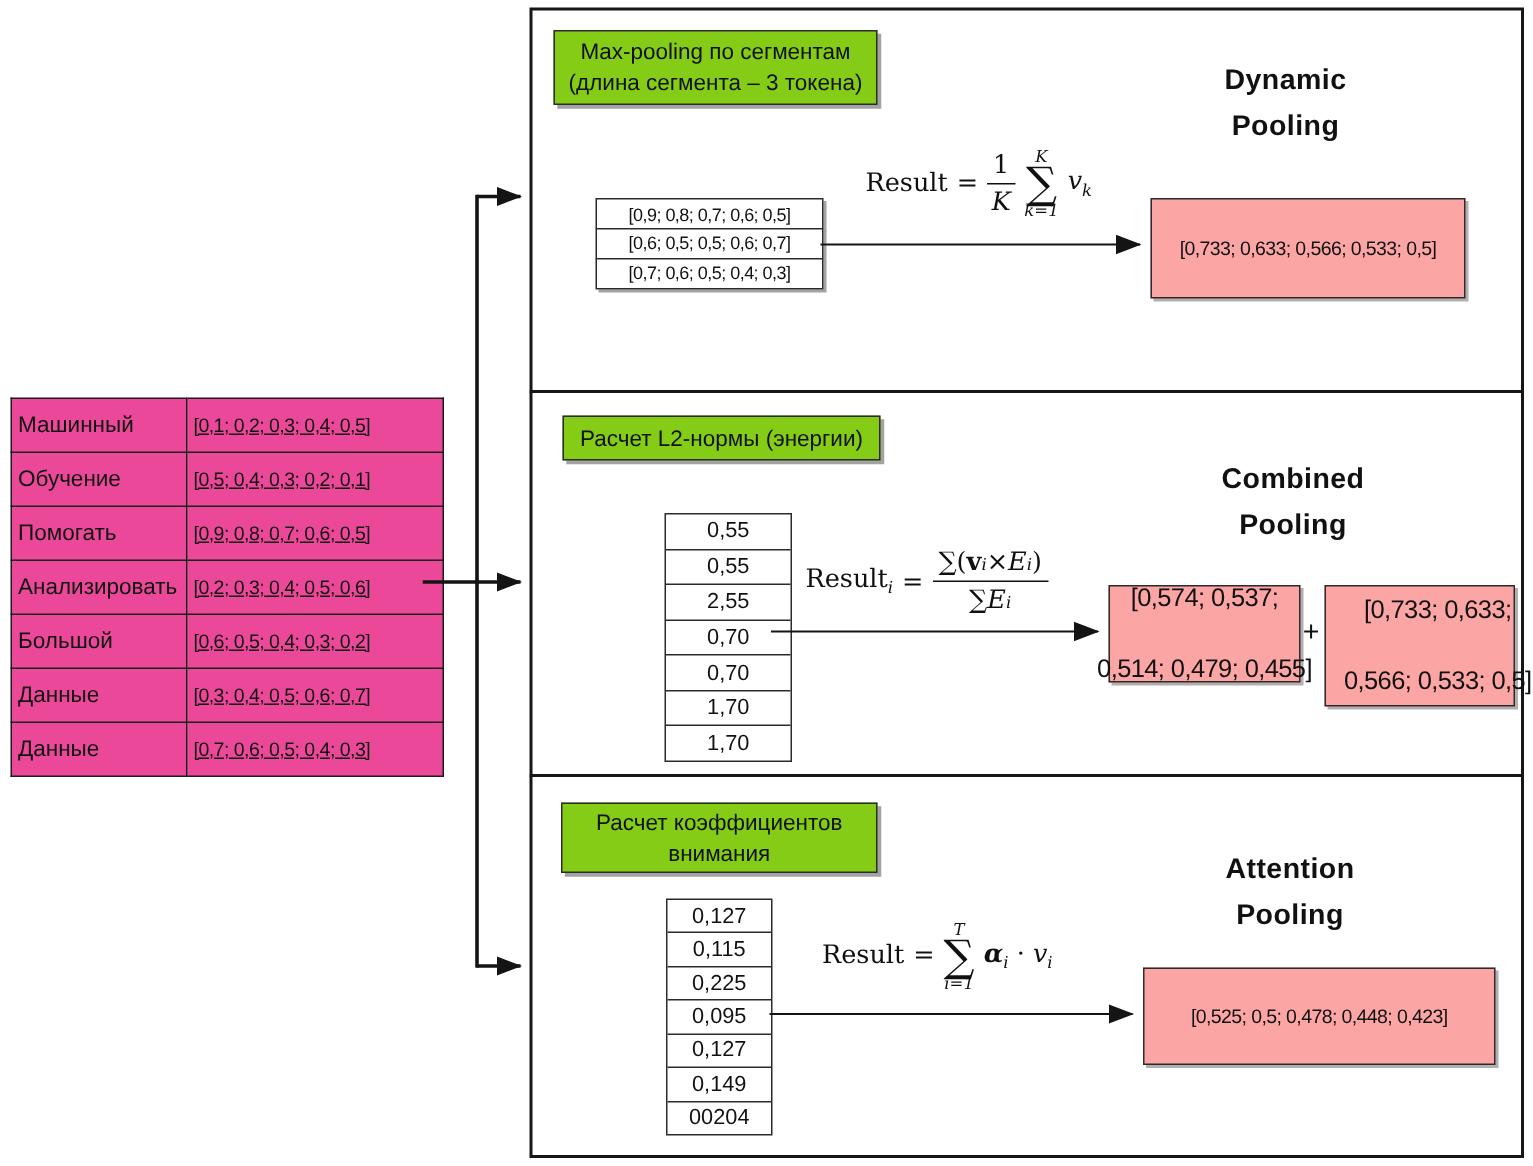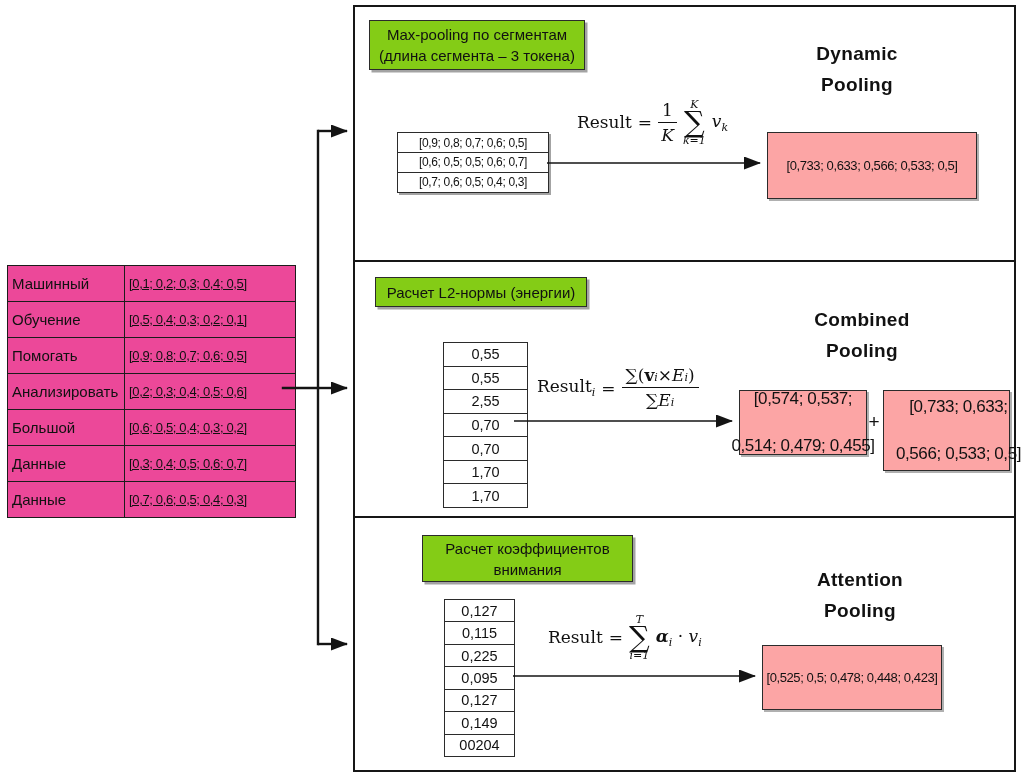--- a/index.html
+++ b/index.html
@@ -167,21 +167,21 @@
       <span>0,514; 0,479; 0,455]</span>
     </div>
     <div class="plus" style="left:510px;top:149px;">+</div>
     <div class="result-box rb-sm" style="left:528px;top:128px;width:127px;height:81px;padding-left:24px;">
       <span>[0,733; 0,633;</span>
       <span>0,566; 0,533; 0,5]</span>
     </div>
   </div>
 
   <div class="panel" id="panel-attention">
-    <div class="method-box" style="left:19px;top:17px;width:211px;height:47px;margin-left:48px;">
+    <div class="method-box" style="left:19px;top:17px;width:211px;height:47px;">
       <span>Расчет коэффициентов</span>
       <span>внимания</span>
     </div>
     <div class="heading" style="left:405px;top:46px;">
       <div>Attention</div>
       <div>Pooling</div>
     </div>
     <div class="value-col" style="left:89px;top:81px;width:71px;height:158px;">
       <div class="value-cell">0,127</div>
       <div class="value-cell">0,115</div>
@@ -194,21 +194,21 @@
     <div class="formula" style="left:193px;top:96px;">
       <span>Result</span>
       <span>=</span>
       <span class="bigop">
         <span class="op-lim">T</span>
         <span class="op-sym">∑</span>
         <span class="op-lim">i=1</span>
       </span>
       <span><span class="m-b m-it">α</span><sub>i</sub><span> · </span><span class="m-it">v</span><sub>i</sub></span>
     </div>
-    <div class="result-box" style="left:407px;top:127px;width:180px;height:65px;">
+    <div class="result-box" style="left:407px;top:127px;width:235px;height:65px;">
       <span>[0,525; 0,5; 0,478; 0,448; 0,423]</span>
     </div>
   </div>
 
   <svg class="overlay" width="1022" height="777" viewBox="0 0 1022 777">
     <defs>
       <marker id="arr" markerUnits="userSpaceOnUse" markerWidth="17" markerHeight="13" viewBox="0 0 17 13" refX="16" refY="6.5" orient="auto">
         <path d="M0,0 L17,6.5 L0,13 Z" fill="#141414"></path>
       </marker>
     </defs>

